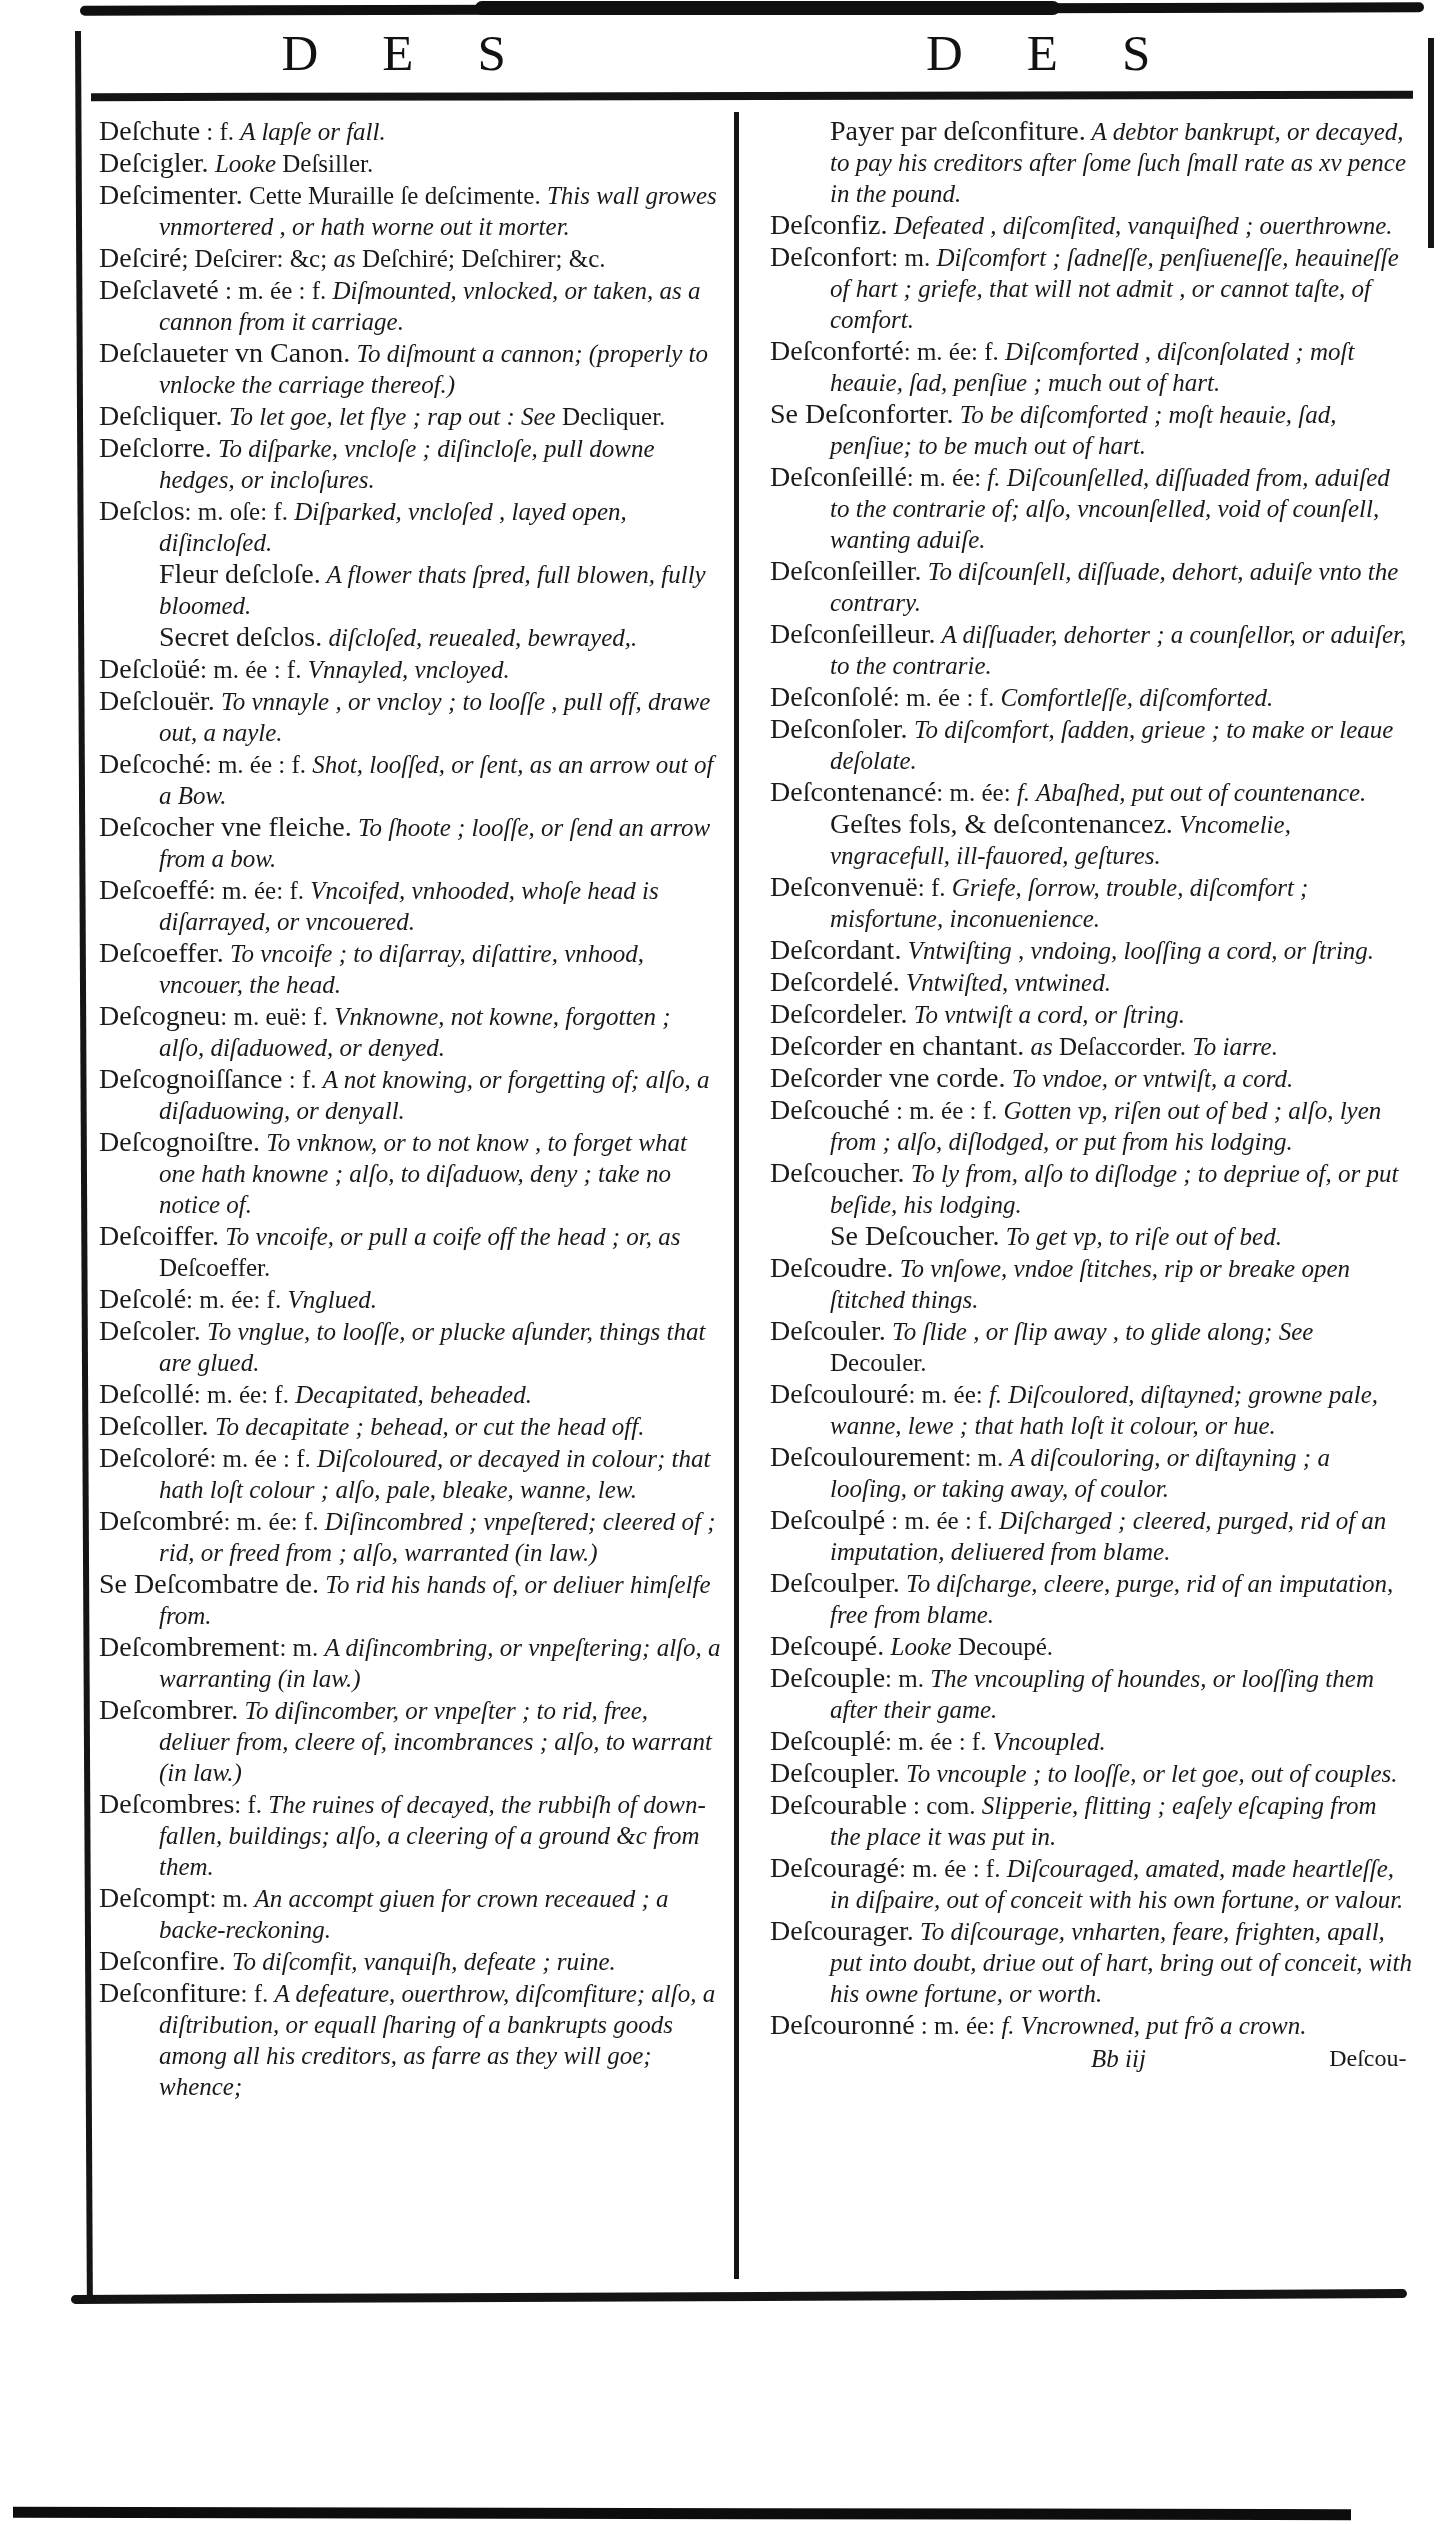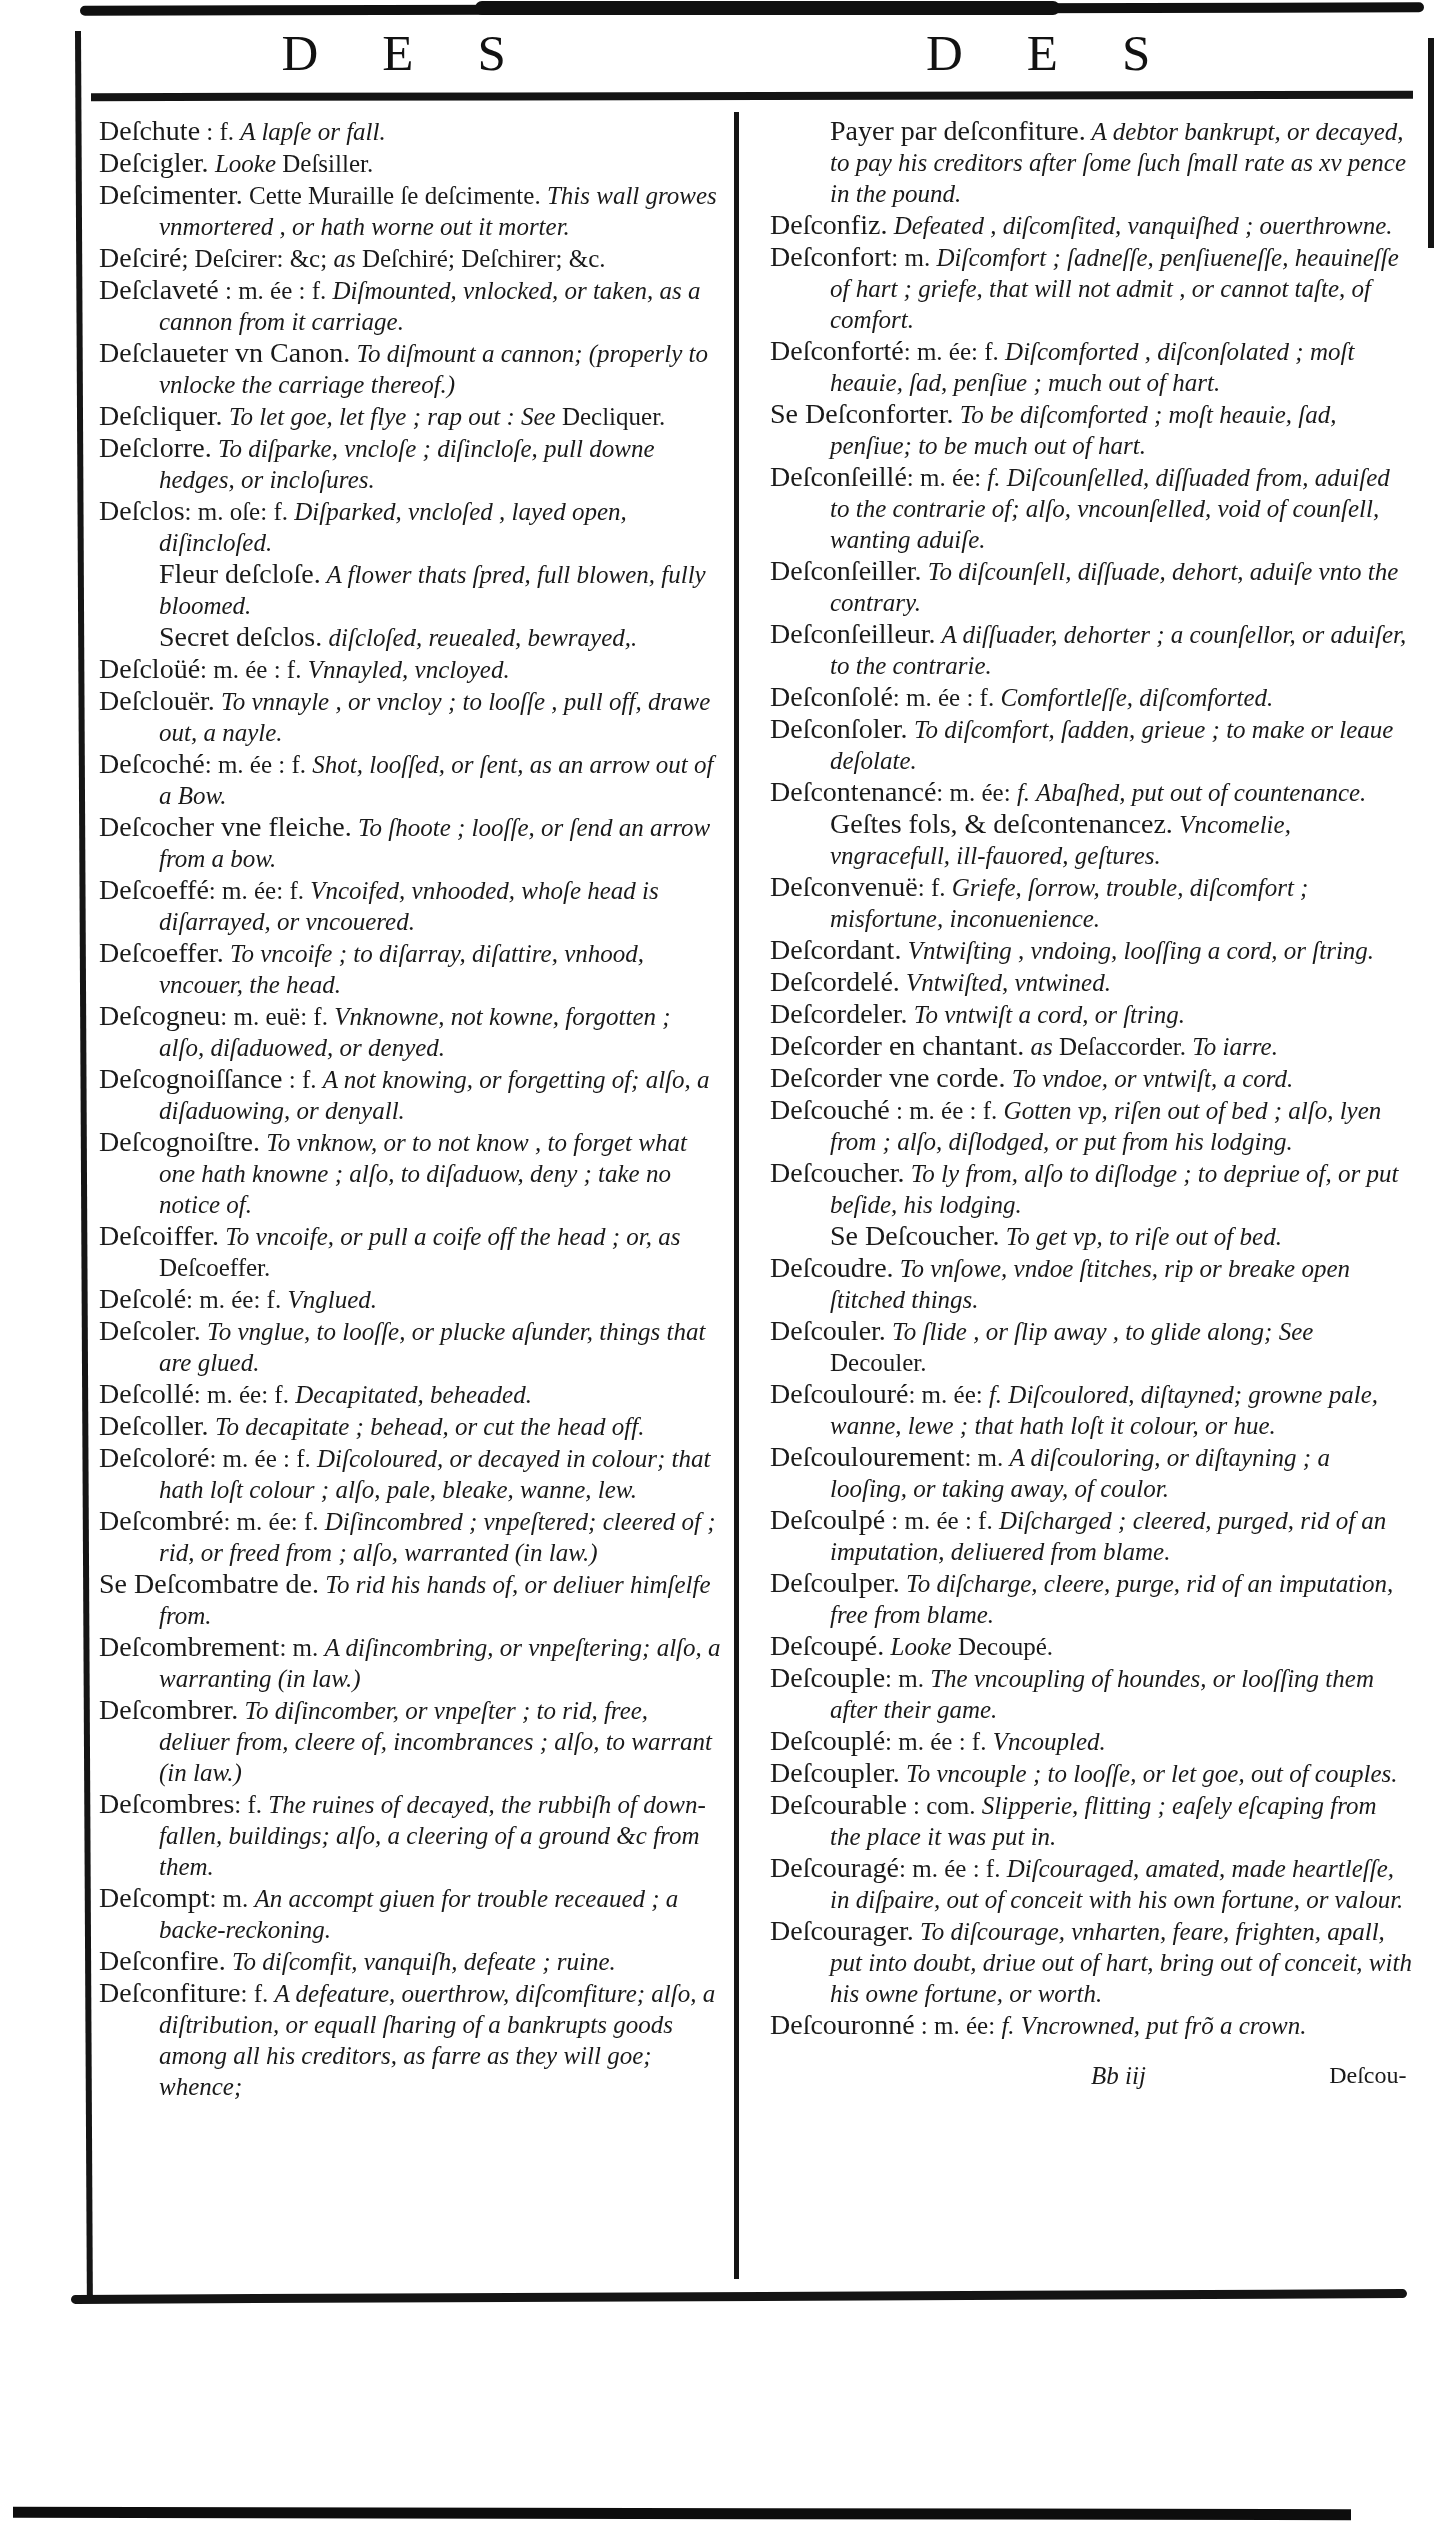--- a/index.html
+++ b/index.html
@@ -19,21 +19,21 @@
     position:absolute;top:115px;
     font-size:25.6px;line-height:31px;color:#1a1a1a;
     text-align:left;
     font-family:Liberation Serif, serif;
   }
   .entry{margin:0;text-indent:-60px;padding-left:60px;}
   .entry.sub{text-indent:0;padding-left:60px;}
   .seg-h{font-size:28px;font-style:normal;}
   .seg-r{font-size:25px;font-style:normal;}
   .seg-i{font-size:25px;font-style:italic;}
-  .sig-row{position:relative;height:37px;margin-top:19px;}
+  .sig-row{position:relative;height:37px;margin-top:2px;}
   .signature{position:absolute;left:50%;font-size:25px;font-style:italic;}
   .catchword{position:absolute;right:5.5px;font-size:24px;}
   .top-edge-bar{position:absolute;left:80px;top:3.7px;width:1344px;height:10px;background:#101010;border-radius:5.5px;transform:rotate(-0.15deg);}
   .top-edge-bulge{position:absolute;left:475px;top:0.9px;width:585px;height:13.7px;background:#101010;border-radius:7.3px;}
   .left-page-border{position:absolute;left:75px;top:31px;width:6.4px;height:2265px;background:#151515;transform:rotate(-0.3deg);transform-origin:top center;}
   .right-page-border{position:absolute;left:1428px;top:38px;width:5.5px;height:210px;background:#141414;}
   .header-rule-line{left:91px;top:92px;width:1322px;height:8.2px;transform:rotate(-0.1deg);}
   .column-divider-line{left:734px;top:112px;width:4.6px;height:2167px;}
   .bottom-rule-line{left:71px;top:2292px;width:1336px;height:9.1px;border-radius:4.6px;transform:rotate(-0.25deg);}
   .bottom-scan-bar{position:absolute;left:12.8px;top:2508px;width:1338px;height:11px;background:#0d0d0d;transform:rotate(0.1deg);}
@@ -78,21 +78,21 @@
     <p class="entry"><span class="seg-h">Deſcolé</span><span class="seg-r">: m. ée: f. </span><span class="seg-i">Vnglued.</span></p>
     <p class="entry"><span class="seg-h">Deſcoler.</span><span class="seg-i"> To vnglue, to looſſe, or plucke aſunder, things that are glued.</span></p>
     <p class="entry"><span class="seg-h">Deſcollé</span><span class="seg-r">: m. ée: f. </span><span class="seg-i">Decapitated, beheaded.</span></p>
     <p class="entry"><span class="seg-h">Deſcoller.</span><span class="seg-i"> To decapitate ; behead, or cut the head off.</span></p>
     <p class="entry"><span class="seg-h">Deſcoloré</span><span class="seg-r">: m. ée : f. </span><span class="seg-i">Diſcoloured, or decayed in colour; that hath loſt colour ; alſo, pale, bleake, wanne, lew.</span></p>
     <p class="entry"><span class="seg-h">Deſcombré</span><span class="seg-r">: m. ée: f. </span><span class="seg-i">Diſincombred ; vnpeſtered; cleered of ; rid, or freed from ; alſo, warranted (in law.)</span></p>
     <p class="entry"><span class="seg-h">Se Deſcombatre de.</span><span class="seg-i"> To rid his hands of,  or deliuer himſelfe from.</span></p>
     <p class="entry"><span class="seg-h">Deſcombrement</span><span class="seg-r">: m. </span><span class="seg-i">A diſincombring, or vnpeſtering; alſo, a warranting (in law.)</span></p>
     <p class="entry"><span class="seg-h">Deſcombrer.</span><span class="seg-i"> To diſincomber, or vnpeſter ; to rid, free, deliuer from, cleere of, incombrances ; alſo, to warrant (in law.)</span></p>
     <p class="entry"><span class="seg-h">Deſcombres</span><span class="seg-r">: f. </span><span class="seg-i">The ruines of decayed, the rubbiſh of down-fallen, buildings; alſo, a cleering of a ground &amp;c from them.</span></p>
-    <p class="entry"><span class="seg-h">Deſcompt</span><span class="seg-r">: m. </span><span class="seg-i">An accompt giuen for trouble receaued ; a backe-reckoning.</span></p>
+    <p class="entry"><span class="seg-h">Deſcompt</span><span class="seg-r">: m. </span><span class="seg-i">An accompt giuen for crown receaued ; a backe-reckoning.</span></p>
     <p class="entry"><span class="seg-h">Deſconfire.</span><span class="seg-i"> To diſcomfit, vanquiſh, defeate ; ruine.</span></p>
     <p class="entry"><span class="seg-h">Deſconfiture</span><span class="seg-r">: f. </span><span class="seg-i">A defeature, ouerthrow, diſcomfiture; alſo, a diſtribution, or equall ſharing of a bankrupts goods among all his creditors, as farre as they will goe; whence;</span></p>
   </div>
 
 <div class="col" style="left:770px;width:642px;" id="col-right">
 <p class="entry sub"><span class="seg-h">Payer par deſconfiture.</span><span class="seg-i">  A debtor bankrupt, or decayed, to pay his creditors after ſome ſuch ſmall rate as xv pence in the pound.</span></p>
     <p class="entry"><span class="seg-h">Deſconfiz.</span><span class="seg-i"> Defeated , diſcomſited, vanquiſhed ; ouerthrowne.</span></p>
     <p class="entry"><span class="seg-h">Deſconfort</span><span class="seg-r">: m. </span><span class="seg-i">Diſcomfort ; ſadneſſe, penſiueneſſe, heauineſſe of hart ; griefe, that will not admit , or cannot taſte, of comfort.</span></p>
     <p class="entry"><span class="seg-h">Deſconforté</span><span class="seg-r">: m. ée: f. </span><span class="seg-i">Diſcomforted , diſconſolated ; moſt heauie, ſad, penſiue ; much out of hart.</span></p>
     <p class="entry"><span class="seg-h">Se Deſconforter.</span><span class="seg-i"> To be diſcomforted ; moſt heauie, ſad, penſiue; to be much out of hart.</span></p>

